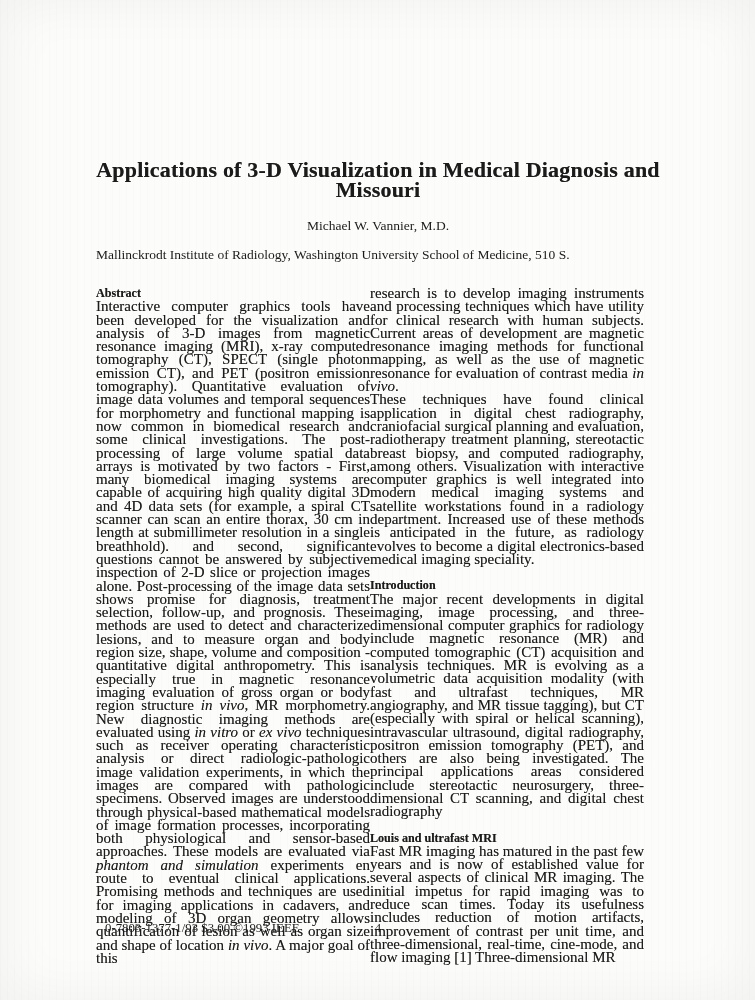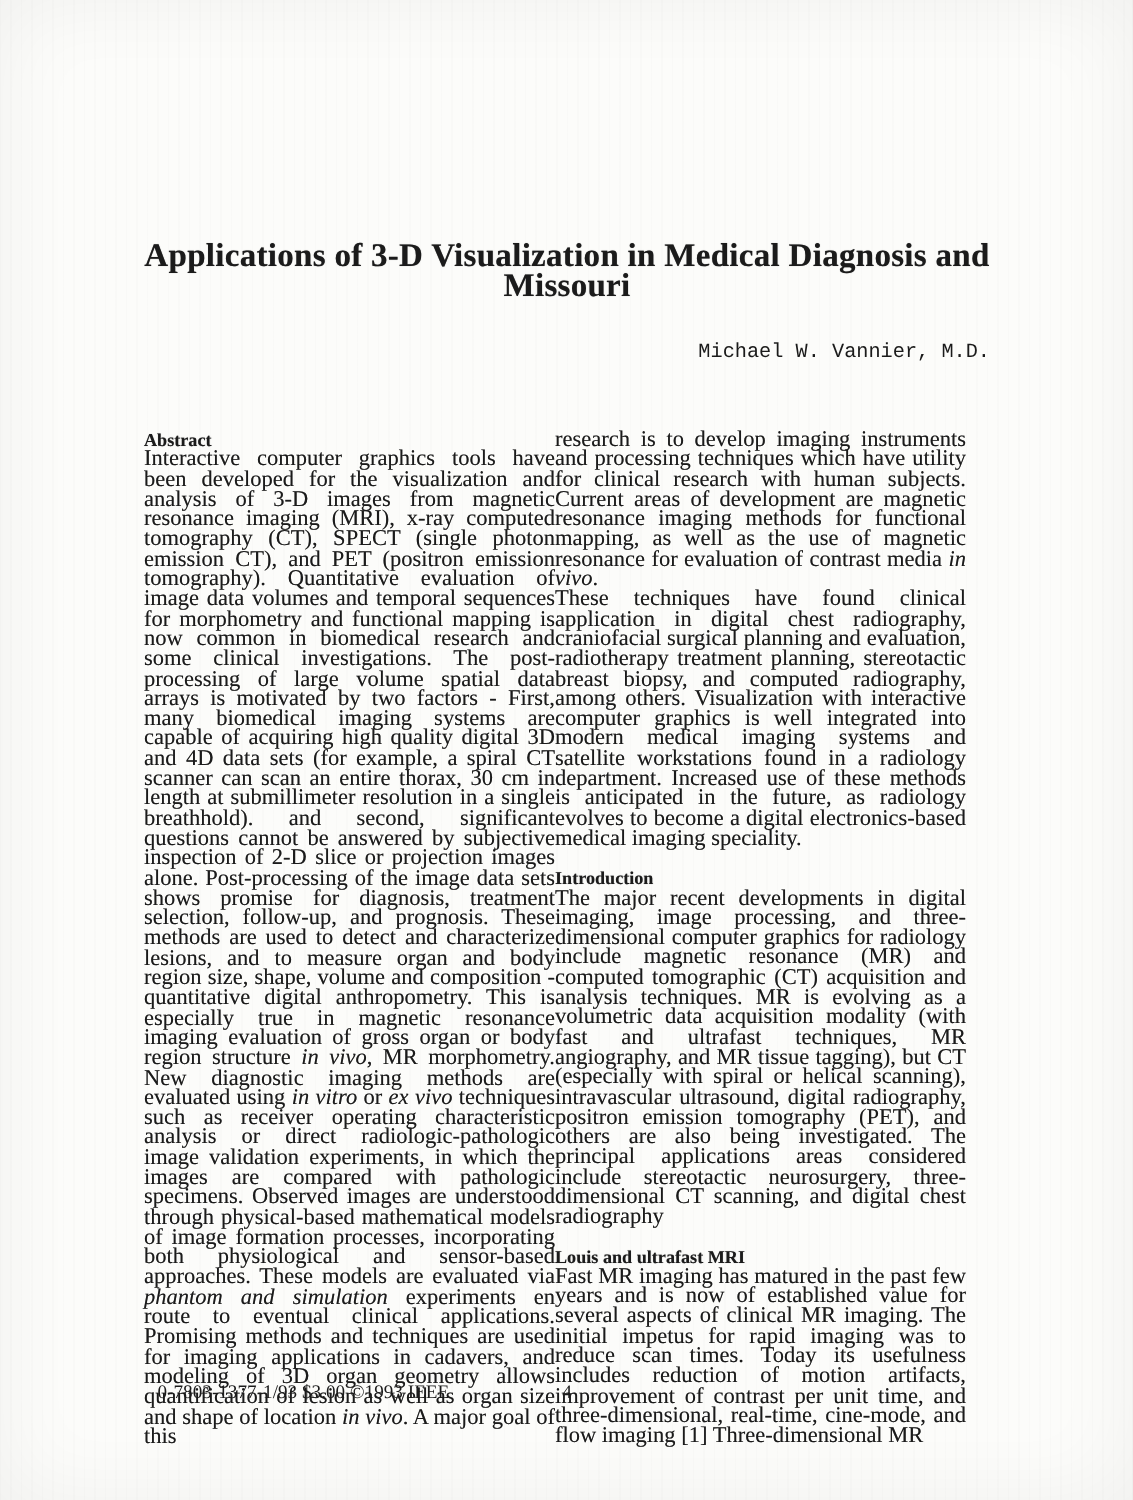--- a/index.html
+++ b/index.html
@@ -34,24 +34,23 @@
   }
   .title {
     font-size: 22px;
     font-weight: bold;
     line-height: 20px;
     text-align: center;
     letter-spacing: 0.2px;
     text-shadow: 0 0 0.5px rgba(0,0,0,0.55);
   }
   .author {
-    margin-top: 28px;
+    margin-top: 18px;
     font-size: 13.5px;
-    text-align: right;
-    font-family: Liberation Mono, monospace;
+    text-align: center;
   }
   .affiliation {
     margin-top: 12px;
     font-size: 13.5px;
     line-height: 17px;
     text-align: left;
   }
 
   .columns {
     position: absolute;
@@ -97,21 +96,21 @@
 
 <div class="page">
 
   <div class="header">
     <div class="title">
       <span>Applications of 3-D Visualization in Medical Diagnosis and</span><br>
       <span>Missouri</span>
     </div>
     <div class="author">Michael W. Vannier, M.D.</div>
     <div class="affiliation">
-      <br>
+      <span>Mallinckrodt Institute of Radiology, Washington University School of Medicine, 510 S.</span><br>
     </div>
   </div>
 
   <div class="columns">
     <div class="col" id="col-left">
         <h3 class="heading">Abstract</h3>
         <p class="para">Interactive computer graphics tools have been developed for the visualization and analysis of 3-D images from magnetic resonance imaging (MRI), x-ray computed tomography (CT), SPECT (single photon emission CT), and PET (positron emission tomography).  Quantitative evaluation of image data volumes and temporal sequences for morphometry and functional mapping is now common in biomedical research and some clinical investigations.  The post-processing of large volume spatial data arrays is motivated by two factors - First, many biomedical imaging systems are capable of acquiring high quality digital 3D and 4D data sets (for example, a spiral CT scanner can scan an entire thorax, 30 cm in length at submillimeter resolution in a single breathhold). and second, significant questions cannot be answered by subjective inspection of 2-D slice or projection images alone. Post-processing of the image data sets shows promise for diagnosis, treatment selection, follow-up, and prognosis. These methods are used to detect and characterize lesions, and to measure organ and body region size, shape, volume and composition - quantitative digital anthropometry.  This is especially true in magnetic resonance imaging evaluation of gross organ or body region structure <i>in vivo</i>, MR morphometry.  New diagnostic imaging methods are evaluated using <i>in vitro</i> or <i>ex vivo</i> techniques such as receiver operating characteristic analysis or direct radiologic-pathologic image validation experiments, in which the images are compared with pathologic specimens.  Observed images are understood through physical-based mathematical models of image formation processes, incorporating both physiological and sensor-based approaches. These models are evaluated via <i>phantom and simulation</i> experiments en route to eventual clinical applications.  Promising methods and techniques are used for imaging applications in cadavers, and modeling of 3D organ geometry allows quantification of lesion as well as organ size and shape of location <i>in vivo</i>.  A major goal of this</p>
       </div>
     <div class="col" id="col-right">
         <p class="para">research is to develop imaging instruments and processing techniques which have utility for clinical research with human subjects.  Current areas of development are magnetic resonance imaging methods for functional mapping, as well as the use of magnetic resonance for evaluation of contrast media <i>in vivo</i>.</p>

